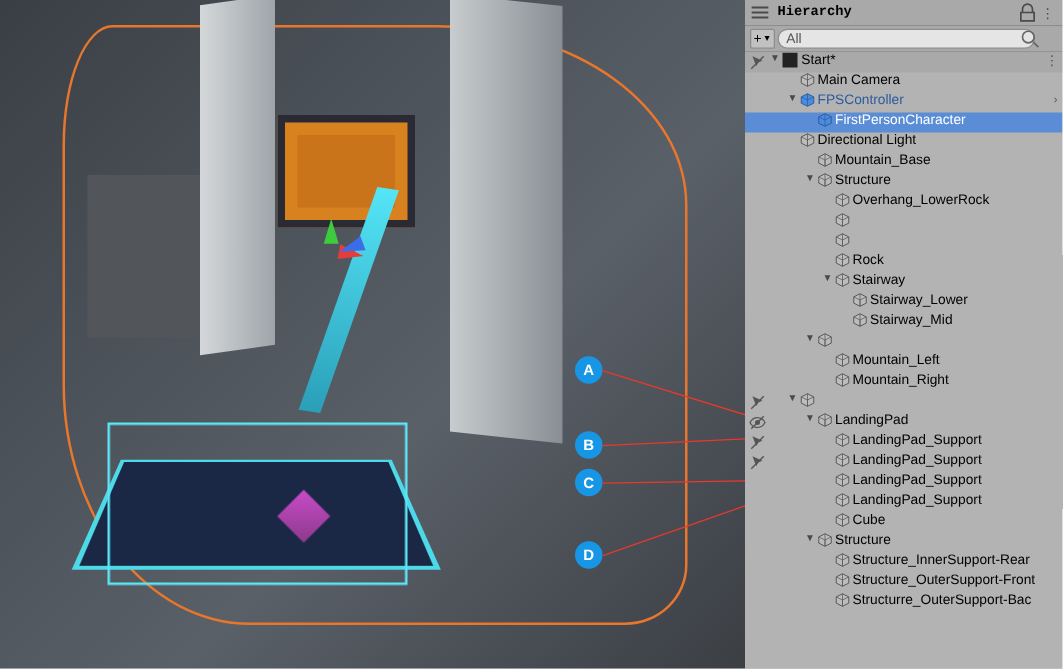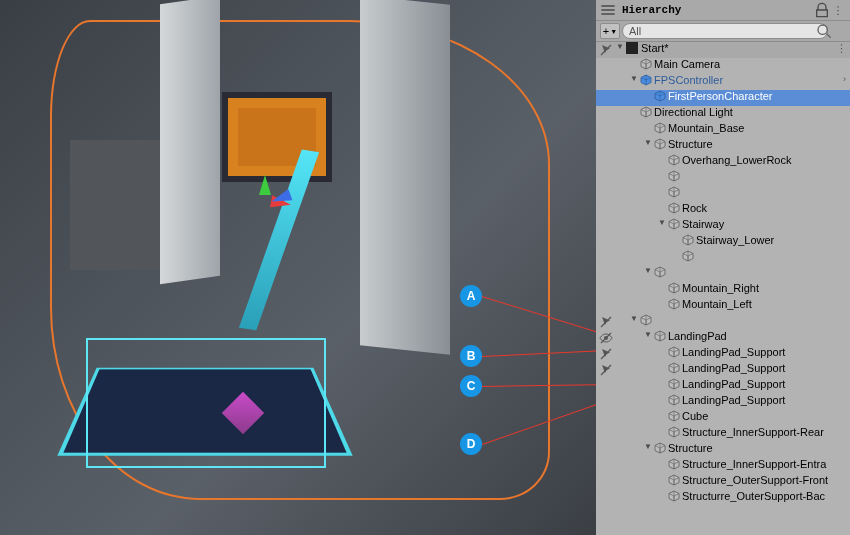--- a/index.html
+++ b/index.html
@@ -257,49 +257,50 @@
         <span class="label">Stairway_Lower</span>
       </div>
       <div class="row">
         <span class="slot"></span>
         <span style="width: 56px; flex-shrink: 0;"></span>
         <span class="toggle none"></span>
         <span class="cube-icon"><svg viewBox="0 0 12 12">
             <path d="M6 1l5 2.5v5L6 11 1 8.5v-5z" fill="#bcbcbc" stroke="#5a5a5a" stroke-width="0.8"></path>
             <path d="M6 1v10M1 3.5L6 6l5-2.5M6 6v5" fill="none" stroke="#5a5a5a" stroke-width="0.6"></path>
           </svg></span>
-      </div>
-      <div class="row">
-        <span class="slot"></span>
-        <span style="width: 28px; flex-shrink: 0;"></span>
-        <span class="toggle open"></span>
-        <span class="cube-icon"><svg viewBox="0 0 12 12">
-            <path d="M6 1l5 2.5v5L6 11 1 8.5v-5z" fill="#bcbcbc" stroke="#5a5a5a" stroke-width="0.8"></path>
-            <path d="M6 1v10M1 3.5L6 6l5-2.5M6 6v5" fill="none" stroke="#5a5a5a" stroke-width="0.6"></path>
-          </svg></span>
+        <span class="label">Stairway_Mid</span>
+      </div>
+      <div class="row">
+        <span class="slot"></span>
+        <span style="width: 28px; flex-shrink: 0;"></span>
+        <span class="toggle open"></span>
+        <span class="cube-icon"><svg viewBox="0 0 12 12">
+            <path d="M6 1l5 2.5v5L6 11 1 8.5v-5z" fill="#bcbcbc" stroke="#5a5a5a" stroke-width="0.8"></path>
+            <path d="M6 1v10M1 3.5L6 6l5-2.5M6 6v5" fill="none" stroke="#5a5a5a" stroke-width="0.6"></path>
+          </svg></span>
+      </div>
+      <div class="row">
+        <span class="slot"></span>
+        <span style="width: 42px; flex-shrink: 0;"></span>
+        <span class="toggle none"></span>
+        <span class="cube-icon"><svg viewBox="0 0 12 12">
+            <path d="M6 1l5 2.5v5L6 11 1 8.5v-5z" fill="#bcbcbc" stroke="#5a5a5a" stroke-width="0.8"></path>
+            <path d="M6 1v10M1 3.5L6 6l5-2.5M6 6v5" fill="none" stroke="#5a5a5a" stroke-width="0.6"></path>
+          </svg></span>
+        <span class="label">Mountain_Left</span>
       </div>
       <div class="row">
         <span class="slot"></span>
         <span style="width: 42px; flex-shrink: 0;"></span>
         <span class="toggle none"></span>
         <span class="cube-icon"><svg viewBox="0 0 12 12">
             <path d="M6 1l5 2.5v5L6 11 1 8.5v-5z" fill="#bcbcbc" stroke="#5a5a5a" stroke-width="0.8"></path>
             <path d="M6 1v10M1 3.5L6 6l5-2.5M6 6v5" fill="none" stroke="#5a5a5a" stroke-width="0.6"></path>
           </svg></span>
         <span class="label">Mountain_Right</span>
-      </div>
-      <div class="row">
-        <span class="slot"></span>
-        <span style="width: 42px; flex-shrink: 0;"></span>
-        <span class="toggle none"></span>
-        <span class="cube-icon"><svg viewBox="0 0 12 12">
-            <path d="M6 1l5 2.5v5L6 11 1 8.5v-5z" fill="#bcbcbc" stroke="#5a5a5a" stroke-width="0.8"></path>
-            <path d="M6 1v10M1 3.5L6 6l5-2.5M6 6v5" fill="none" stroke="#5a5a5a" stroke-width="0.6"></path>
-          </svg></span>
-        <span class="label">Mountain_Left</span>
       </div>
       <div class="row">
         <span class="slot nopick-icon">
           <svg viewBox="0 0 14 14">
             <path d="M3 2l3 8 1.5-3L11 5.5z" fill="#555"></path>
             <path d="M2 12L12 2" stroke="#555" stroke-width="1.2"></path>
           </svg>
         </span>
         <span style="width: 14px; flex-shrink: 0;"></span>
         <span class="toggle open"></span>
@@ -379,47 +380,37 @@
         <span style="width: 42px; flex-shrink: 0;"></span>
         <span class="toggle none"></span>
         <span class="cube-icon"><svg viewBox="0 0 12 12">
             <path d="M6 1l5 2.5v5L6 11 1 8.5v-5z" fill="#bcbcbc" stroke="#5a5a5a" stroke-width="0.8"></path>
             <path d="M6 1v10M1 3.5L6 6l5-2.5M6 6v5" fill="none" stroke="#5a5a5a" stroke-width="0.6"></path>
           </svg></span>
         <span class="label">Cube</span>
       </div>
       <div class="row">
         <span class="slot"></span>
+        <span style="width: 28px; flex-shrink: 0;"></span>
+        <span class="toggle open"></span>
+        <span class="cube-icon"><svg viewBox="0 0 12 12">
+            <path d="M6 1l5 2.5v5L6 11 1 8.5v-5z" fill="#bcbcbc" stroke="#5a5a5a" stroke-width="0.8"></path>
+            <path d="M6 1v10M1 3.5L6 6l5-2.5M6 6v5" fill="none" stroke="#5a5a5a" stroke-width="0.6"></path>
+          </svg></span>
+        <span class="label">Structure</span>
+      </div>
+      <div class="row">
+        <span class="slot"></span>
         <span style="width: 42px; flex-shrink: 0;"></span>
         <span class="toggle none"></span>
         <span class="cube-icon"><svg viewBox="0 0 12 12">
             <path d="M6 1l5 2.5v5L6 11 1 8.5v-5z" fill="#bcbcbc" stroke="#5a5a5a" stroke-width="0.8"></path>
             <path d="M6 1v10M1 3.5L6 6l5-2.5M6 6v5" fill="none" stroke="#5a5a5a" stroke-width="0.6"></path>
           </svg></span>
         <span class="label">Structure_InnerSupport-Rear</span>
-      </div>
-      <div class="row">
-        <span class="slot"></span>
-        <span style="width: 28px; flex-shrink: 0;"></span>
-        <span class="toggle open"></span>
-        <span class="cube-icon"><svg viewBox="0 0 12 12">
-            <path d="M6 1l5 2.5v5L6 11 1 8.5v-5z" fill="#bcbcbc" stroke="#5a5a5a" stroke-width="0.8"></path>
-            <path d="M6 1v10M1 3.5L6 6l5-2.5M6 6v5" fill="none" stroke="#5a5a5a" stroke-width="0.6"></path>
-          </svg></span>
-        <span class="label">Structure</span>
-      </div>
-      <div class="row">
-        <span class="slot"></span>
-        <span style="width: 42px; flex-shrink: 0;"></span>
-        <span class="toggle none"></span>
-        <span class="cube-icon"><svg viewBox="0 0 12 12">
-            <path d="M6 1l5 2.5v5L6 11 1 8.5v-5z" fill="#bcbcbc" stroke="#5a5a5a" stroke-width="0.8"></path>
-            <path d="M6 1v10M1 3.5L6 6l5-2.5M6 6v5" fill="none" stroke="#5a5a5a" stroke-width="0.6"></path>
-          </svg></span>
-        <span class="label">Structure_InnerSupport-Entra</span>
       </div>
       <div class="row">
         <span class="slot"></span>
         <span style="width: 42px; flex-shrink: 0;"></span>
         <span class="toggle none"></span>
         <span class="cube-icon"><svg viewBox="0 0 12 12">
             <path d="M6 1l5 2.5v5L6 11 1 8.5v-5z" fill="#bcbcbc" stroke="#5a5a5a" stroke-width="0.8"></path>
             <path d="M6 1v10M1 3.5L6 6l5-2.5M6 6v5" fill="none" stroke="#5a5a5a" stroke-width="0.6"></path>
           </svg></span>
         <span class="label">Structure_OuterSupport-Front</span>

